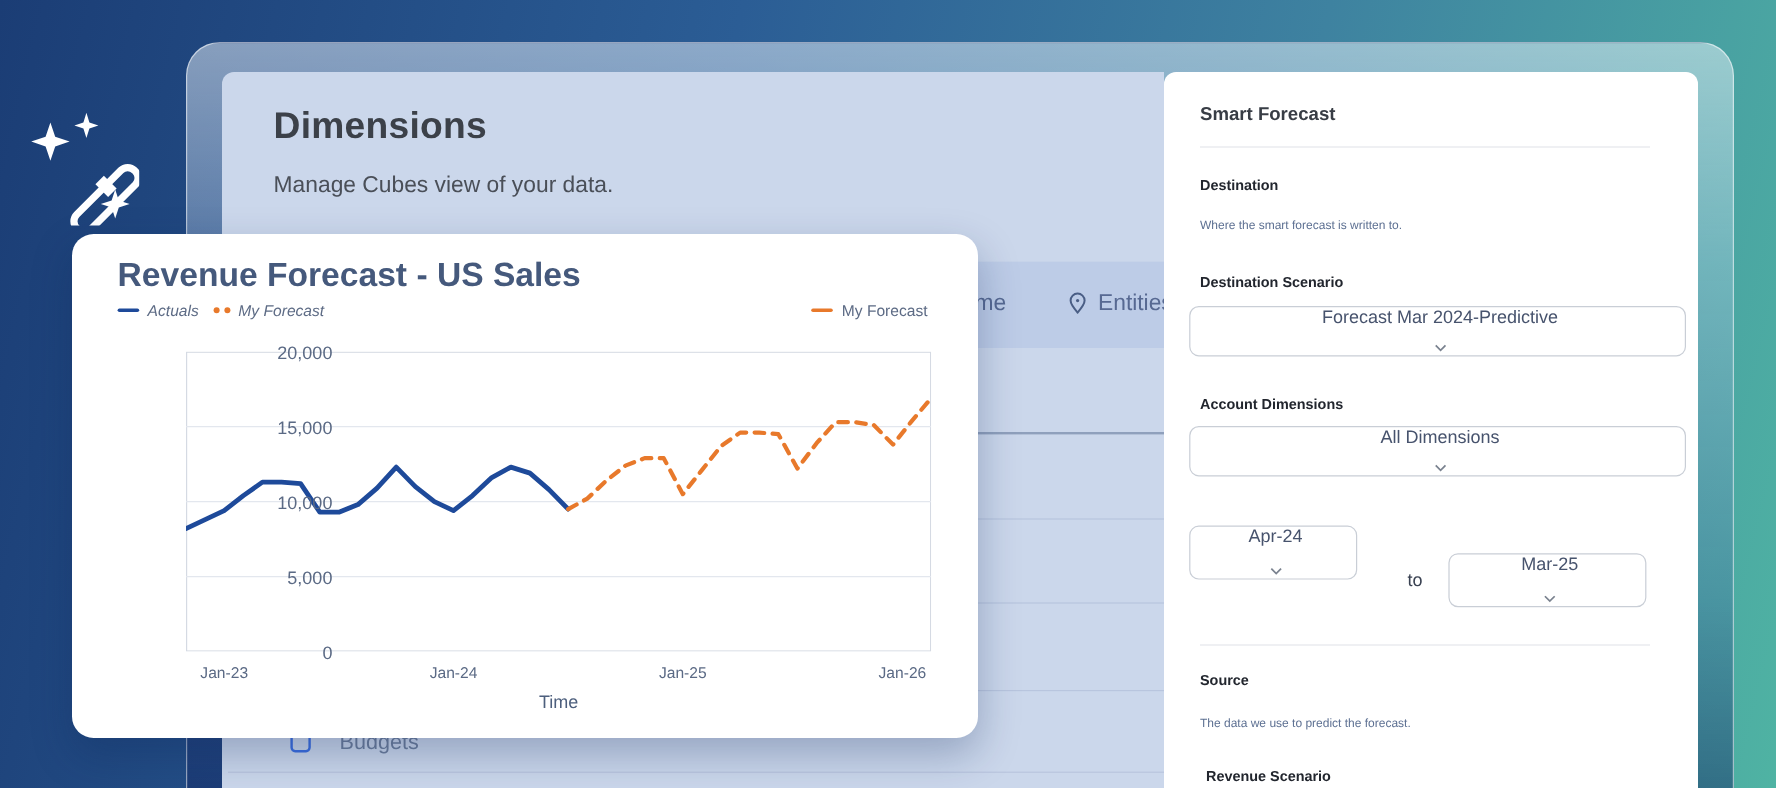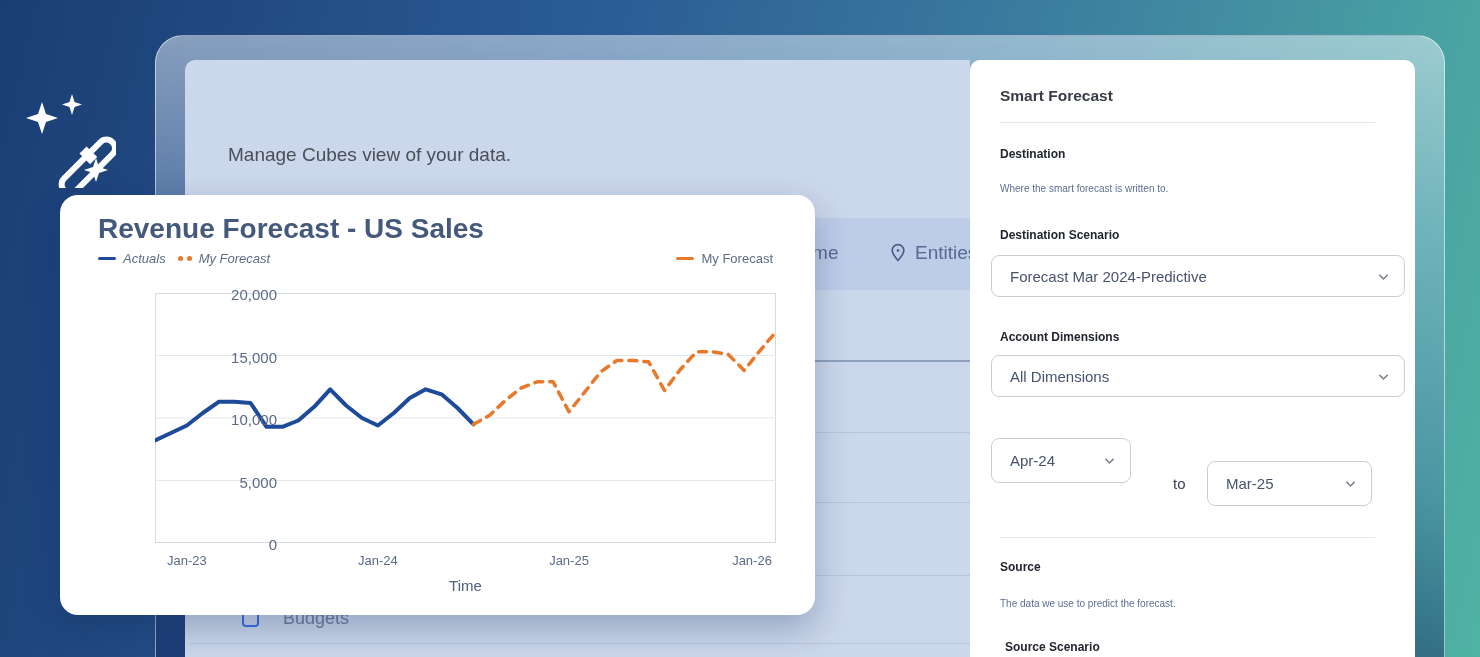--- a/index.html
+++ b/index.html
@@ -38,21 +38,21 @@
 
   
   .panel { position:absolute; left:970px; top:60px; width:445px; height:620px;
     background:#ffffff; border-radius:10px 10px 0 0; }
   .panel-title { position:absolute; left:30px; top:27px; font-size:15.5px; font-weight:bold; color:#383d45; }
   .panel-divider { position:absolute; left:30px; height:1px; width:375px; background:#e4e7eb; }
   .sec-heading { position:absolute; left:30px; font-size:12px; font-weight:bold; color:#22262e; }
   .sec-help { position:absolute; left:30px; font-size:10px; color:#5d7092; }
   .select { position:absolute; height:42px; border:1px solid #c9ced6; border-radius:8px;
     background:#fff; display:flex; align-items:center; justify-content:space-between;
-    padding:0 14px 0 18px; cursor:pointer; }
+    padding:0 14px 0 18px; cursor:pointer;flex-direction:column; }
   .select-text { font-size:15px; color:#47536d; }
   .chevron { width:13px; height:13px; stroke:#7a828f; }
   .to-word { position:absolute; font-size:15px; color:#3a4252; }
 
   
   .card { position:absolute; left:60px; top:195px; width:755px; height:420px; background:#fff;
     border-radius:18px; box-shadow:0 14px 34px rgba(12,35,86,0.28); }
   .card-title { position:absolute; left:38px; top:18px; font-size:28px; font-weight:bold; color:#45597c; }
   .legend-left { position:absolute; left:38px; top:56px; display:flex; align-items:center; gap:12px;font-style:italic; }
   .legend-right { position:absolute; right:42px; top:56px; display:flex; align-items:center; gap:7px; }
@@ -77,20 +77,21 @@
     </g>
     <rect x="61" y="58" width="15" height="10" fill="#ffffff" transform="rotate(45 68 63)"></rect>
     <path d="M22 10 L26 22 L38 26 L26 30 L22 42 L18 30 L6 26 L18 22 Z" fill="#ffffff"></path>
     <path d="M52 2 L54.5 10 L62 12.5 L54.5 15 L52 23 L49.5 15 L42 12.5 L49.5 10 Z" fill="#ffffff"></path>
     <path d="M76 66 L79 75 L88 78 L79 81 L76 90 L73 81 L64 78 L73 75 Z" fill="#ffffff"></path>
   </svg>
 
   <div class="frame"></div>
 
   <div class="page">
+    <div class="page-title">Dimensions</div>
     <div class="page-subtitle">Manage Cubes view of your data.</div>
     <div class="tab-band">
       <div class="tab tab-time">
         <span>Time</span>
       </div>
       <div class="tab tab-entities">
         <svg class="pin-icon" viewBox="0 0 24 24" fill="none" stroke="#4a5e85" stroke-width="2">
           <path d="M12 21c4-4.6 7-8.6 7-12a7 7 0 1 0-14 0c0 3.4 3 7.4 7 12z"></path>
           <circle cx="12" cy="9" r="1.6" fill="#4a5e85" stroke="none"></circle>
         </svg>
@@ -142,21 +143,21 @@
     <div class="select" style="left:237px; top:401px; width:165px; height:45px">
       <span class="select-text">Mar-25</span>
       <svg class="chevron" viewBox="0 0 16 16" fill="none" stroke-width="1.8">
           <path d="M3 6 L8 11 L13 6"></path>
         </svg>
     </div>
 
     <div class="panel-divider" style="top:477px"></div>
     <div class="sec-heading" style="top:500px">Source</div>
     <div class="sec-help" style="top:538px">The data we use to predict the forecast.</div>
-    <div class="sec-heading" style="left:35px; top:580px">Source Scenario</div>
+    <div class="sec-heading" style="left:35px; top:580px">Revenue Scenario</div>
   </div>
 
   <div class="card">
     <div class="card-title">Revenue Forecast - US Sales</div>
 
     <div class="legend-left">
       <div class="legend-item">
         <div class="dash" style="background:#1e4a9a"></div>
         <span class="legend-label">Actuals</span>
       </div>

